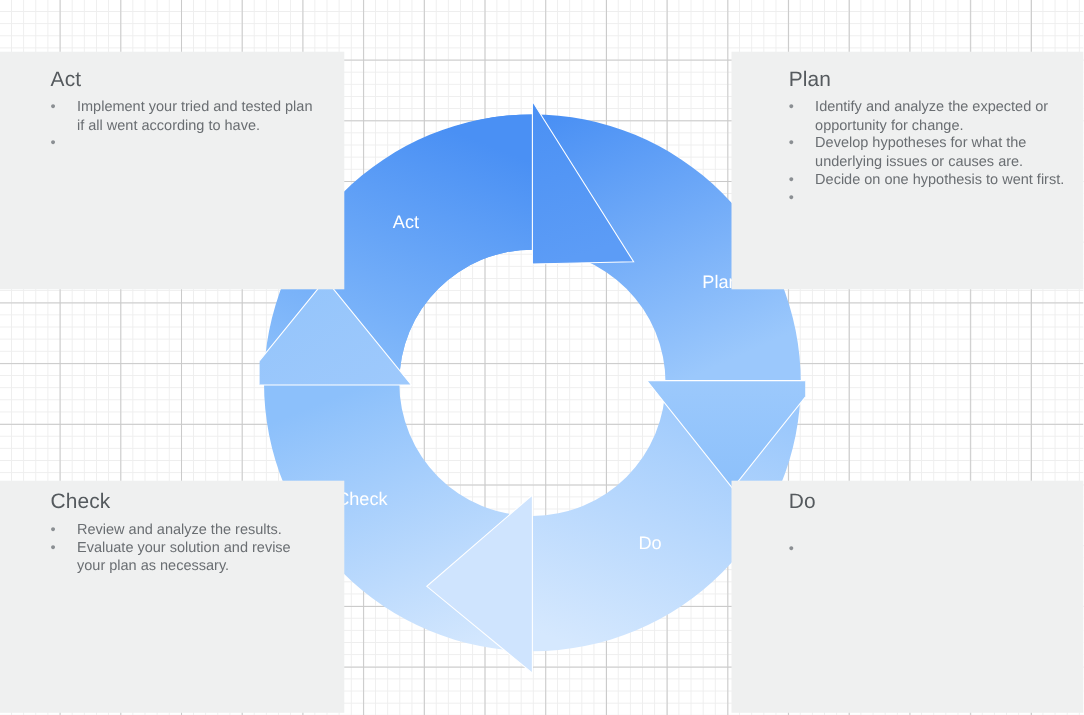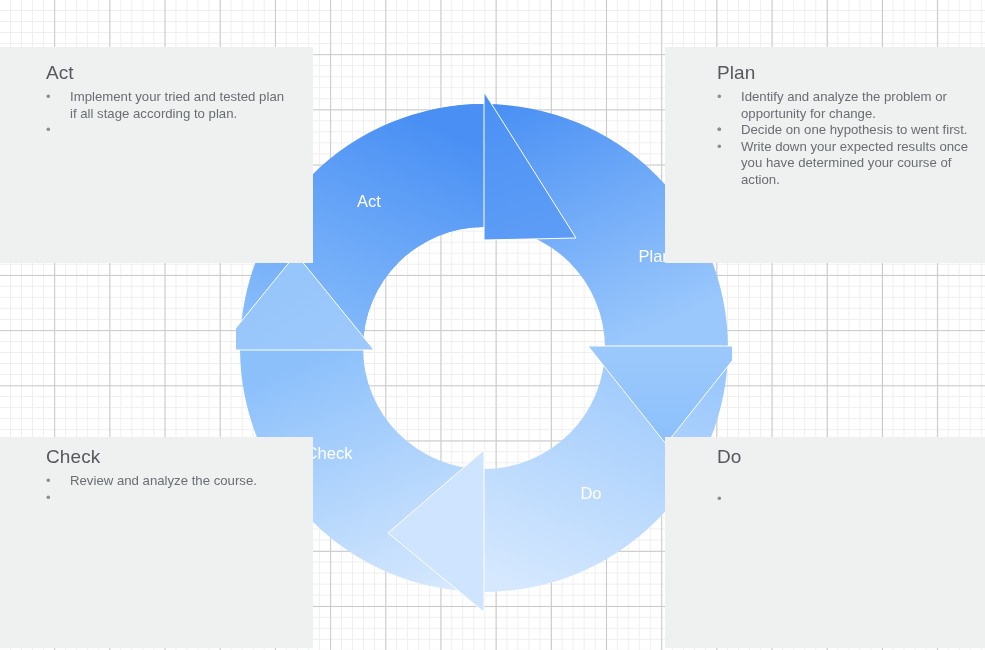--- a/index.html
+++ b/index.html
@@ -126,58 +126,59 @@
   <text class="seg-label" x="355" y="421" text-anchor="middle">Do</text>
   <text class="seg-label" x="93" y="381" text-anchor="middle">Check</text>
 </svg>
 </div>
 
 <div class="panel" id="panel-act">
   <h2>Act</h2>
   <ul>
     <li>
       <span class="bullet">•</span>
-      <span>Implement your tried and tested plan if all stage according to plan.</span>
+      <span>Implement your tried and tested plan if all went according to have.</span>
     </li>
     <li>
       <span class="bullet">•</span>
     </li>
   </ul>
 </div>
 
 <div class="panel" id="panel-plan">
   <h2>Plan</h2>
   <ul>
     <li>
       <span class="bullet">•</span>
-      <span>Identify and analyze the problem or opportunity for change.</span>
+      <span>Identify and analyze the expected or opportunity for change.</span>
     </li>
     <li>
       <span class="bullet">•</span>
+      <span>Develop hypotheses for what the underlying issues or causes are.</span>
     </li>
     <li>
       <span class="bullet">•</span>
       <span>Decide on one hypothesis to went first.</span>
     </li>
     <li>
       <span class="bullet">•</span>
-      <span>Write down your expected results once you have determined your course of action.</span>
     </li>
   </ul>
 </div>
 
 <div class="panel" id="panel-check">
   <h2>Check</h2>
   <ul>
     <li>
       <span class="bullet">•</span>
-      <span>Review and analyze the course.</span>
+      <span>Review and analyze the results.</span>
     </li>
     <li>
       <span class="bullet">•</span>
+      <span>Evaluate your solution and revise your plan as necessary.</span>
     </li>
   </ul>
 </div>
 
 <div class="panel" id="panel-do">
   <h2>Do</h2>
   <ul>
     <li>
       <span class="bullet">•</span>
     </li>

